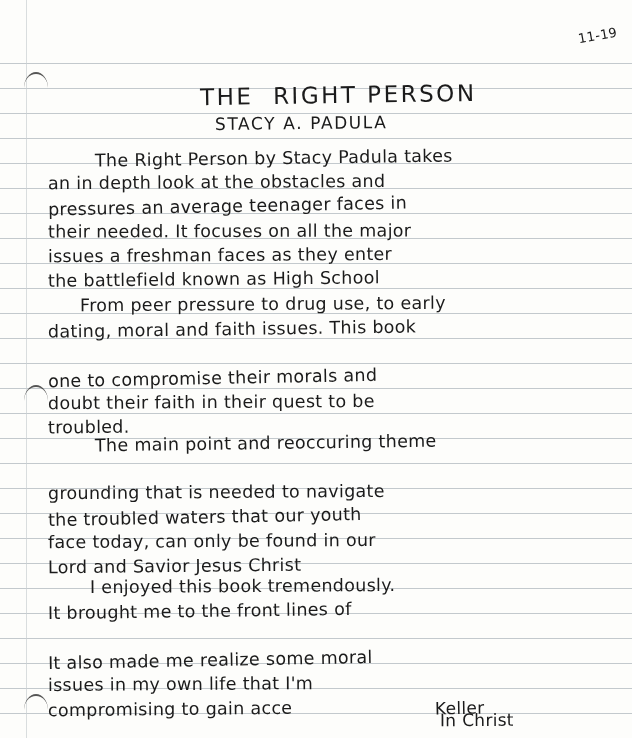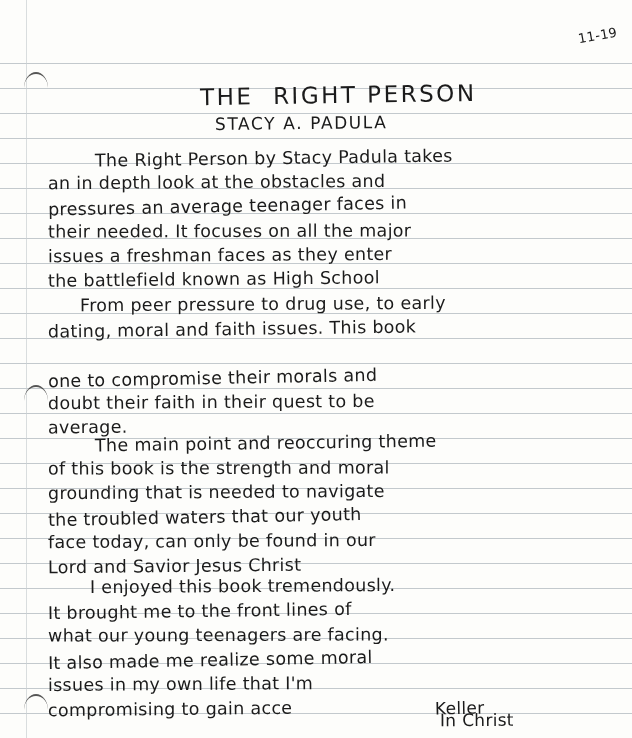--- a/index.html
+++ b/index.html
@@ -131,32 +131,30 @@
   <div class="hand body-line j2" style="top:174px; left:48px">an in depth look at the obstacles and</div>
   <div class="hand body-line j3" style="top:198px; left:48px">pressures an average teenager faces in</div>
   <div class="hand body-line j4" style="top:223px; left:48px">their needed. It focuses on all the major</div>
   <div class="hand body-line j2" style="top:247px; left:48px">issues a freshman faces as they enter</div>
   <div class="hand body-line j5" style="top:271px; left:48px">the battlefield known as High School</div>
 
   <div class="hand body-line j2" style="top:296px; left:80px">From peer pressure to drug use, to early</div>
   <div class="hand body-line j1" style="top:321px; left:48px">dating, moral and faith issues. This book</div>
   <div class="hand body-line j3" style="top:370px; left:48px">one to compromise their morals and</div>
   <div class="hand body-line j2" style="top:394px; left:48px">doubt their faith in their quest to be</div>
-  <div class="hand body-line j5" style="top:419px; left:48px">average.</div>
+  <div class="hand body-line j5" style="top:419px; left:48px">troubled.</div>
 
   <div class="hand body-line j1" style="top:435px; left:95px">The main point and reoccuring theme</div>
-  <div class="hand body-line j4" style="top:460px; left:48px">of this book is the strength and moral</div>
   <div class="hand body-line j2" style="top:484px; left:48px">grounding that is needed to navigate</div>
   <div class="hand body-line j3" style="top:509px; left:48px">the troubled waters that our youth</div>
   <div class="hand body-line j2" style="top:533px; left:48px">face today, can only be found in our</div>
   <div class="hand body-line j5" style="top:558px; left:48px">Lord and Savior Jesus Christ</div>
 
   <div class="hand body-line j2" style="top:578px; left:90px">I enjoyed this book tremendously.</div>
   <div class="hand body-line j1" style="top:603px; left:48px">It brought me to the front lines of</div>
-  <div class="hand body-line j4" style="top:627px; left:48px">what our young teenagers are facing.</div>
   <div class="hand body-line j3" style="top:652px; left:48px">It also made me realize some moral</div>
   <div class="hand body-line j2" style="top:676px; left:48px">issues in my own life that I'm</div>
   <div class="hand body-line j5" style="top:701px; left:48px">compromising to gain acce</div>
 
   <div class="hand sig j2" style="top:710px; left:440px">In Christ</div>
   <div class="hand sig j3" style="top:698px; left:435px">Keller</div>
 
 </div>
 
 </body></html>

